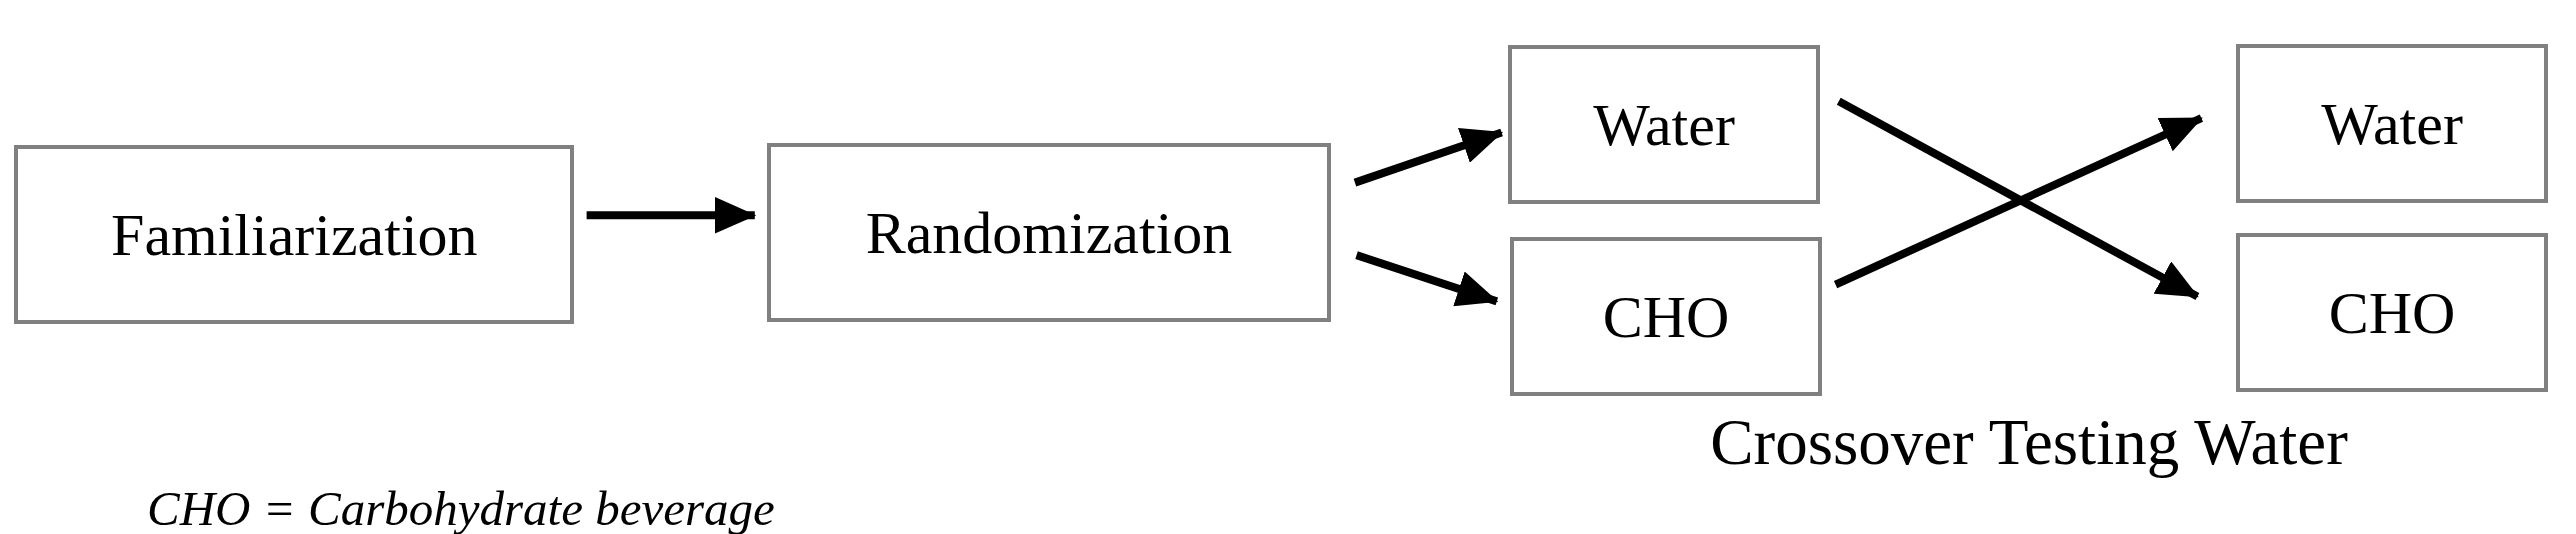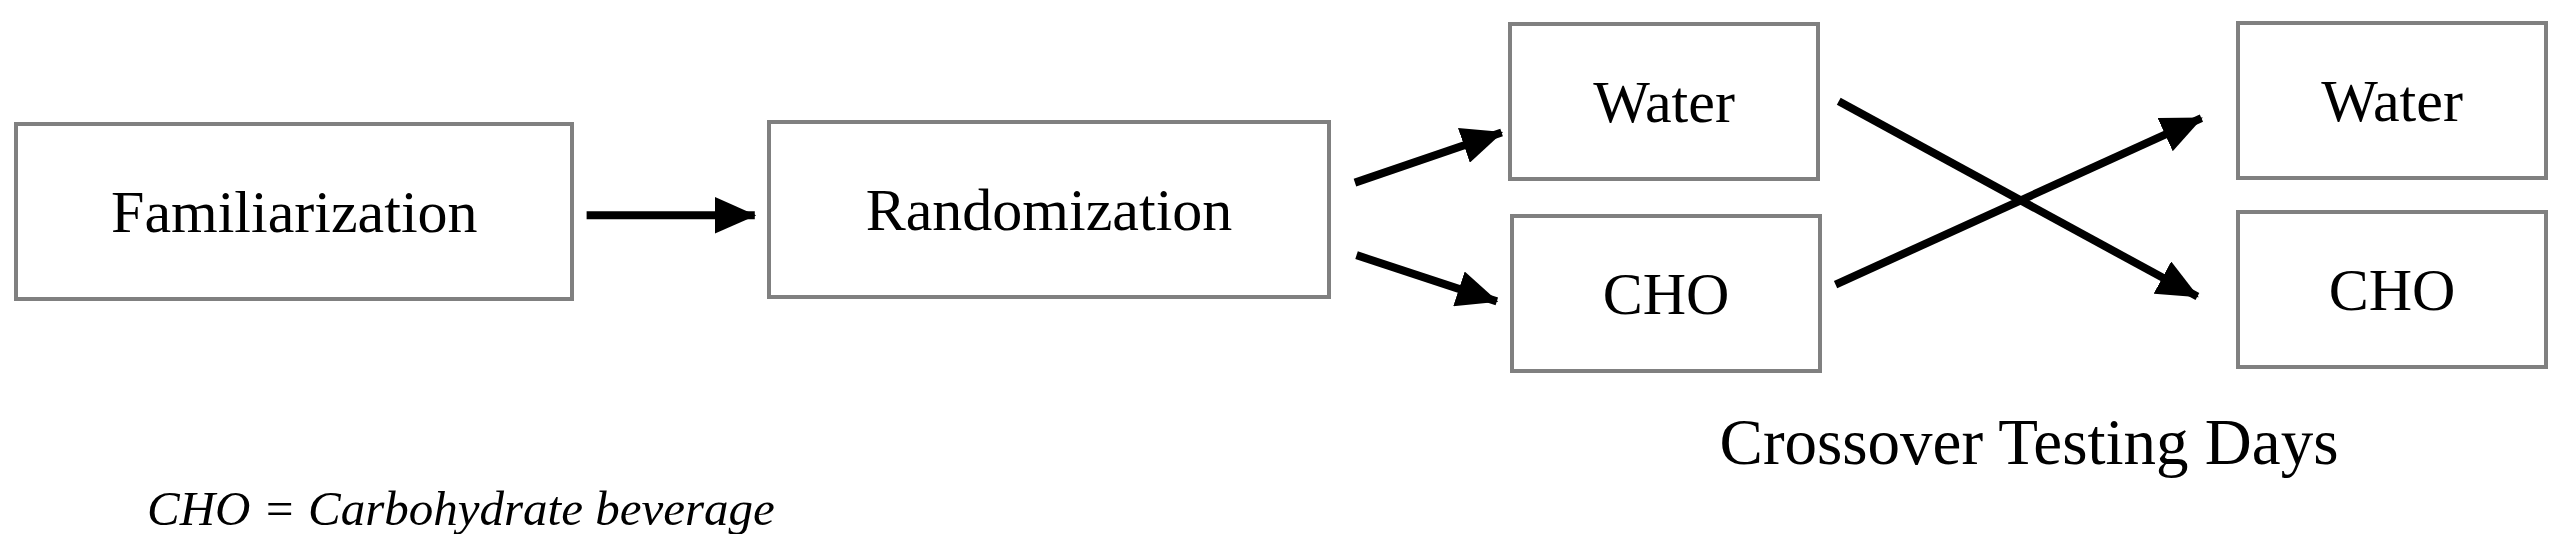--- a/index.html
+++ b/index.html
@@ -17,20 +17,21 @@
     color: #000000;
   }
   .box {
     position: absolute;
     box-sizing: border-box;
     border: 4px solid #808080;
     background: #ffffff;
     display: flex;
     align-items: center;
     justify-content: center;
+    margin-top: 23px;
   }
   .box .label {
     font-size: 60px;
     line-height: 1;
     color: #000000;
     white-space: nowrap;
   }
   #box-familiarization { left: 14.3px;   top: 122px; width: 560px; height: 179px; }
   #box-randomization   { left: 767px;  top: 120px; width: 564px; height: 179px; }
   #box-water-first     { left: 1508px; top: 22px;  width: 312px; height: 159px; }
@@ -104,18 +105,18 @@
   </div>
 
   <div class="box" id="box-water-second">
     <span class="label">Water</span>
   </div>
 
   <div class="box" id="box-cho-second">
     <span class="label">CHO</span>
   </div>
 
-  <div id="caption-crossover">Crossover Testing Days</div>
+  <div id="caption-crossover">Crossover Testing Water</div>
 
   <div id="footnote-cho">CHO = Carbohydrate beverage</div>
 
 </div>
 
 
 </body></html>

